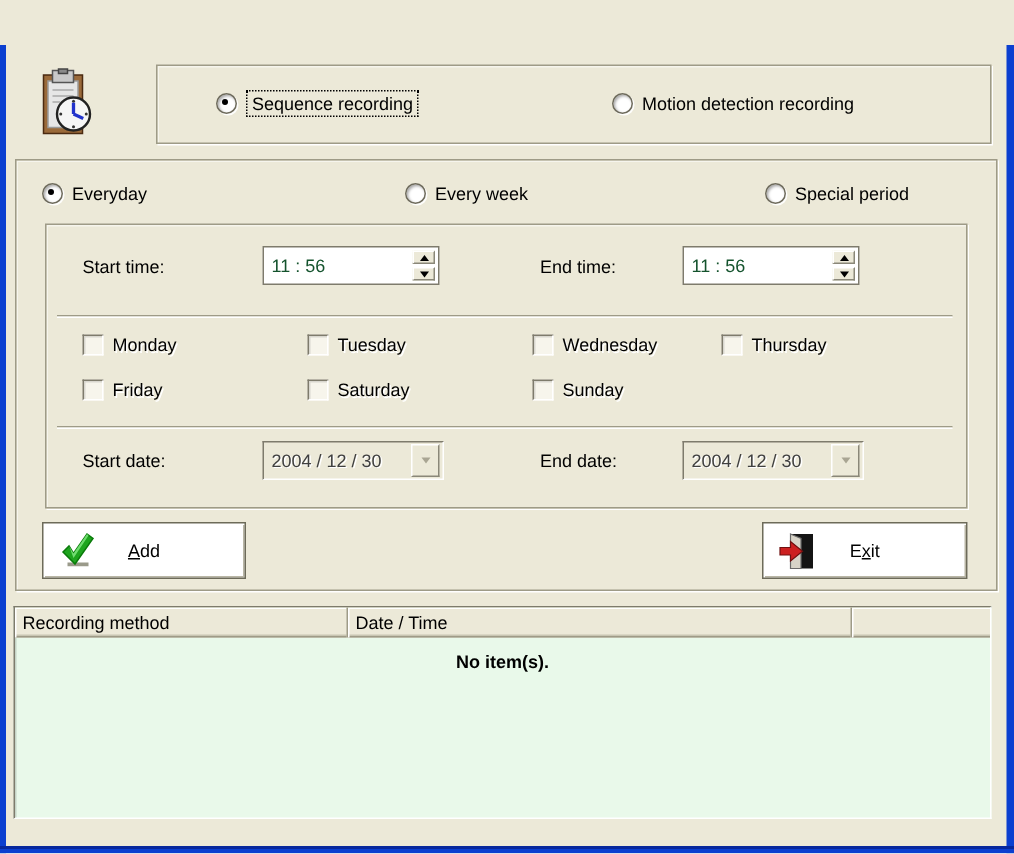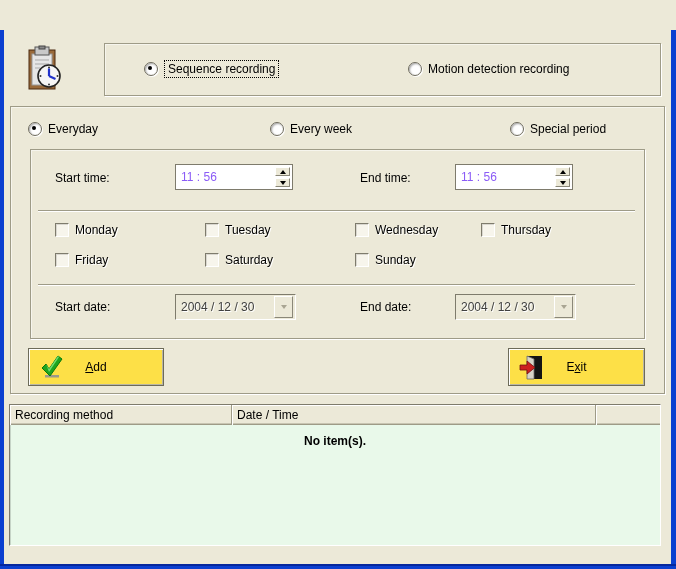--- a/index.html
+++ b/index.html
@@ -47,21 +47,21 @@
     box-shadow:inset 1px 1px 0 rgba(0,0,0,.12);
   }
   .dis{color:#000000;text-shadow:1px 1px 0 #ffffff;}
   
   .spinner{
     position:absolute;width:118px;height:26px;background:#fff;box-sizing:border-box;
     border:1px solid #7e7b6c;display:flex;align-items:stretch;
   }
   .spin-text{
     flex:1;min-width:0;border:0;outline:none;background:transparent;
-    font-family:"Liberation Sans",sans-serif;font-size:12px;padding:0 0 0 5px;color:#8b5cf6;
+    font-family:"Liberation Sans",sans-serif;font-size:12px;padding:0 0 0 5px;color:#14532d;
   }
   .spin-btns{width:19px;display:flex;flex-direction:column;gap:2px;padding:2px 2px;box-sizing:border-box;}
   .spin-btn{
     flex:1;background:#ECE9D8;display:flex;align-items:center;justify-content:center;cursor:pointer;
     border:1px solid;border-color:#ffffff #8a8778 #8a8778 #ffffff;
   }
   .tri-up{width:0;height:0;border-left:3px solid transparent;border-right:3px solid transparent;border-bottom:4px solid #000;}
   .tri-down{width:0;height:0;border-left:3px solid transparent;border-right:3px solid transparent;border-top:4px solid #000;}
   .tri-down.g{border-top-color:#a9a593;}
   
@@ -71,21 +71,21 @@
     display:flex;align-items:center;
   }
   .combo-text{flex:1;color:#404040;padding-left:5px;text-shadow:1px 1px 0 #fff;}
   .combo-btn{
     width:17px;height:20px;margin-right:2px;background:#ECE9D8;flex:none;
     border:1px solid;border-color:#ffffff #8a8778 #8a8778 #ffffff;
     display:flex;align-items:center;justify-content:center;
   }
   
   .btn{
-    position:absolute;height:38px;background:#fde047;box-sizing:border-box;cursor:pointer;
+    position:absolute;height:38px;background:#ffffff;box-sizing:border-box;cursor:pointer;
     border:1px solid #6d6b59;
     box-shadow:inset 1px 1px 0 #ffffff, inset -1px -1px 0 #b9b6a5;
     display:flex;align-items:center;justify-content:center;
   }
   .btn-icon{position:absolute;left:9px;top:5px;width:27px;height:27px;}
   .btn-label{font-size:12px;}
   .u{text-decoration:underline;}
   
   .list{
     position:absolute;left:9px;top:404px;width:652px;height:142px;box-sizing:border-box;
@@ -93,21 +93,21 @@
     border:1px solid;border-color:#7e7b6c #ffffff #ffffff #7e7b6c;
     box-shadow:inset 1px 1px 0 rgba(0,0,0,.15);
   }
   .list-header{display:flex;height:20px;}
   .hcell{
     box-sizing:border-box;background:#ECE9D8;padding:3px 0 0 5px;overflow:hidden;white-space:nowrap;
     border-right:1px solid #9e9b87;
     box-shadow:inset 0 1px 0 #fff, inset 1px 0 0 #fff, inset 0 -1px 0 #9e9b87, inset 0 -2px 0 #c8c5b2;
   }
   .hcell.c1{width:222px;}
-  .hcell.c2{width:364px;}
+  .hcell.c2{width:336px;}
   .hcell.c3{flex:1;border-right:none;}
   .empty-text{text-align:center;font-weight:bold;font-size:12px;margin-top:9px;}
 </style>
 </head>
 <body>
 
 <div class="window">
 
   <div class="b-left"></div>
   <div class="b-right"></div>

